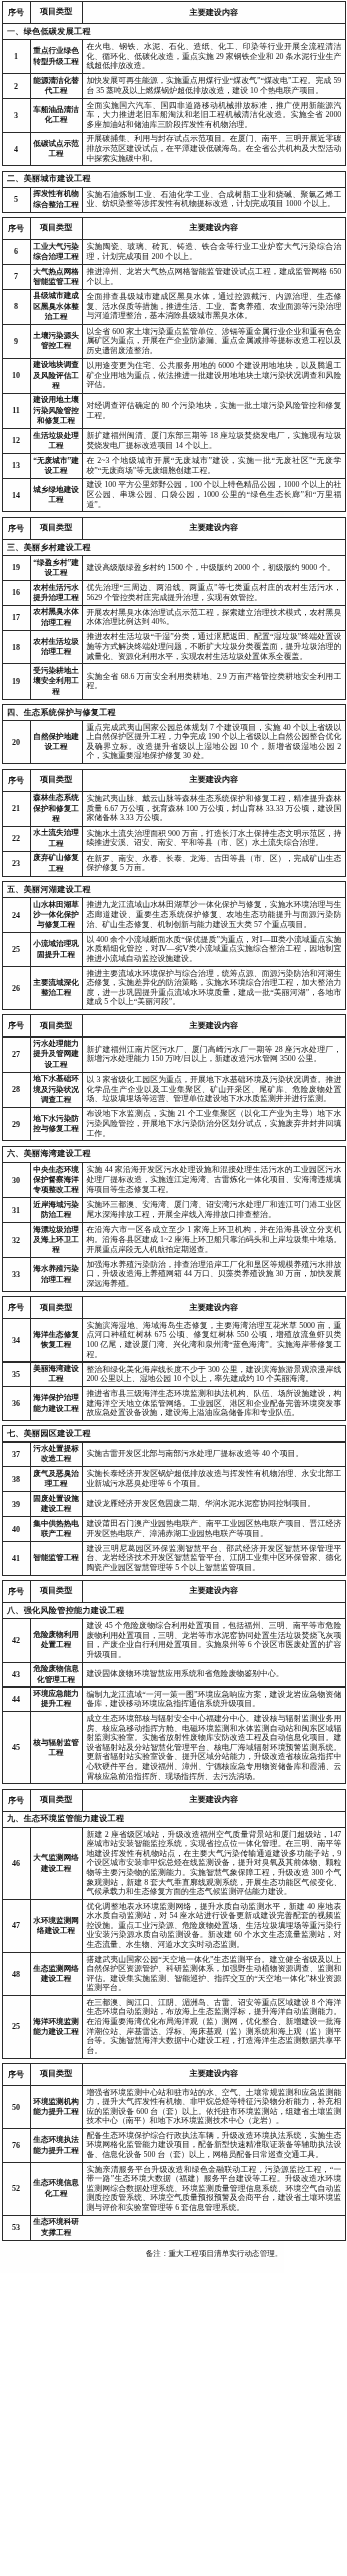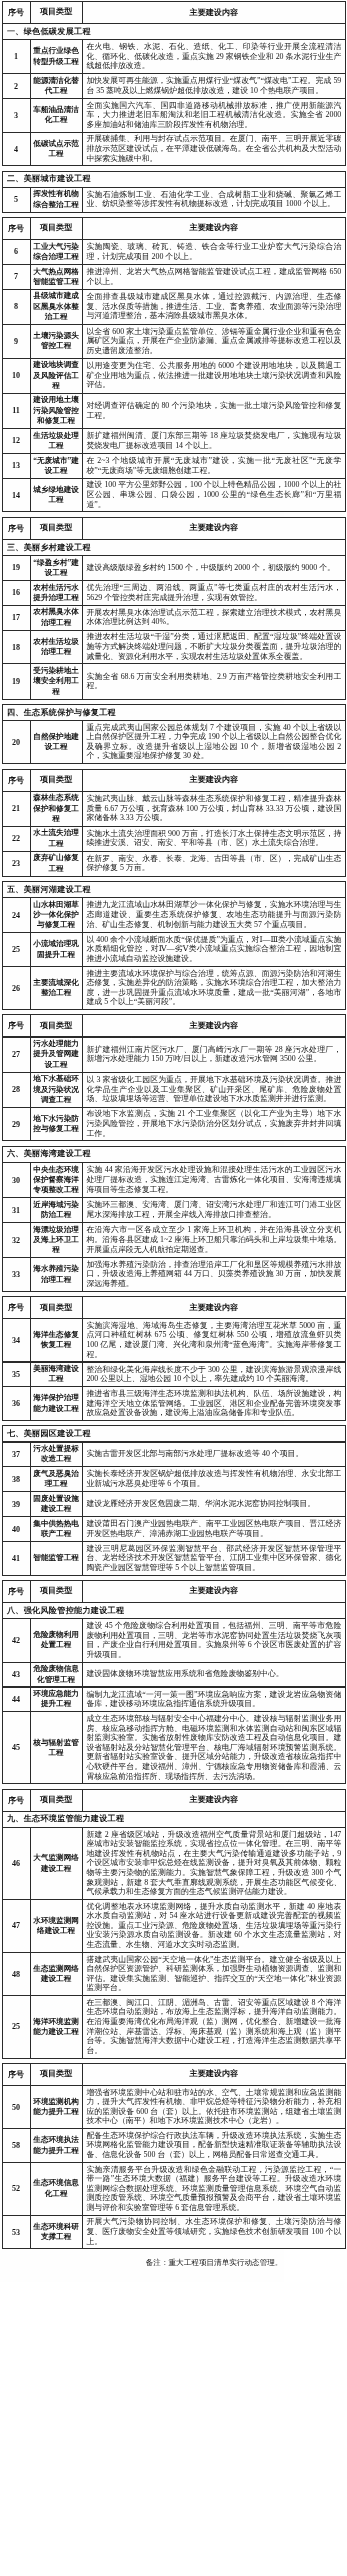--- a/index.html
+++ b/index.html
@@ -744,21 +744,21 @@
         </div>
         <div class="c2">
           <span>环境监测机构能力提升工程</span>
         </div>
         <div class="c3">
           <span>增强省环境监测中心站和驻市站的水、空气、土壤常规监测和应急监测能力，提升大气挥发性有机物、非甲烷总烃等特征污染物分析能力，补充相应的监测设备 600 台（套）以上。依托驻市环境监测站，组建省土壤监测技术中心（南平）和地下水环境监测技术中心（龙岩）。</span>
         </div>
       </div>
       <div class="trow row">
         <div class="c1">
-          <span>58</span>
+          <span>76</span>
         </div>
         <div class="c2">
           <span>生态环境执法能力提升工程</span>
         </div>
         <div class="c3">
           <span>配备生态环境保护综合行政执法车辆，升级改造环境执法系统，实施生态环境网格化监管能力建设项目，配备新型快速精准取证装备等辅助执法设备、信息化设备 500 台（套）以上，网格员配备日常巡查交通工具。</span>
         </div>
       </div>
       <div class="trow row">
         <div class="c1">
@@ -770,21 +770,18 @@
         <div class="c3">
           <span>实施亲清服务平台升级改造和绿色金融联动工程，污染源监控工程，“一带一路”生态环境大数据（福建）服务平台建设等工程。升级改造水环境监测网综合数据处理系统、环境监测质量管理信息系统、环境空气自动监测质控质管系统、环境空气质量预报预警及会商平台，建设省土壤环境监测与评价和实验室管理等 6 套信息管理系统。</span>
         </div>
       </div>
       <div class="trow row">
         <div class="c1">
           <span>53</span>
         </div>
         <div class="c2">
           <span>生态环境科研支撑工程</span>
-        </div>
-        <div class="c3">
-          <span>开展大气污染物协同控制、水生态环境保护和修复、土壤污染防治与修复、医疗废物安全处置等领域研究，实施绿色技术创新研发项目 100 个以上。</span>
         </div>
       </div>
     </div>
   <div class="footnote">备注：重大工程项目清单实行动态管理。</div>
 </div>
 
 
 </body></html>

